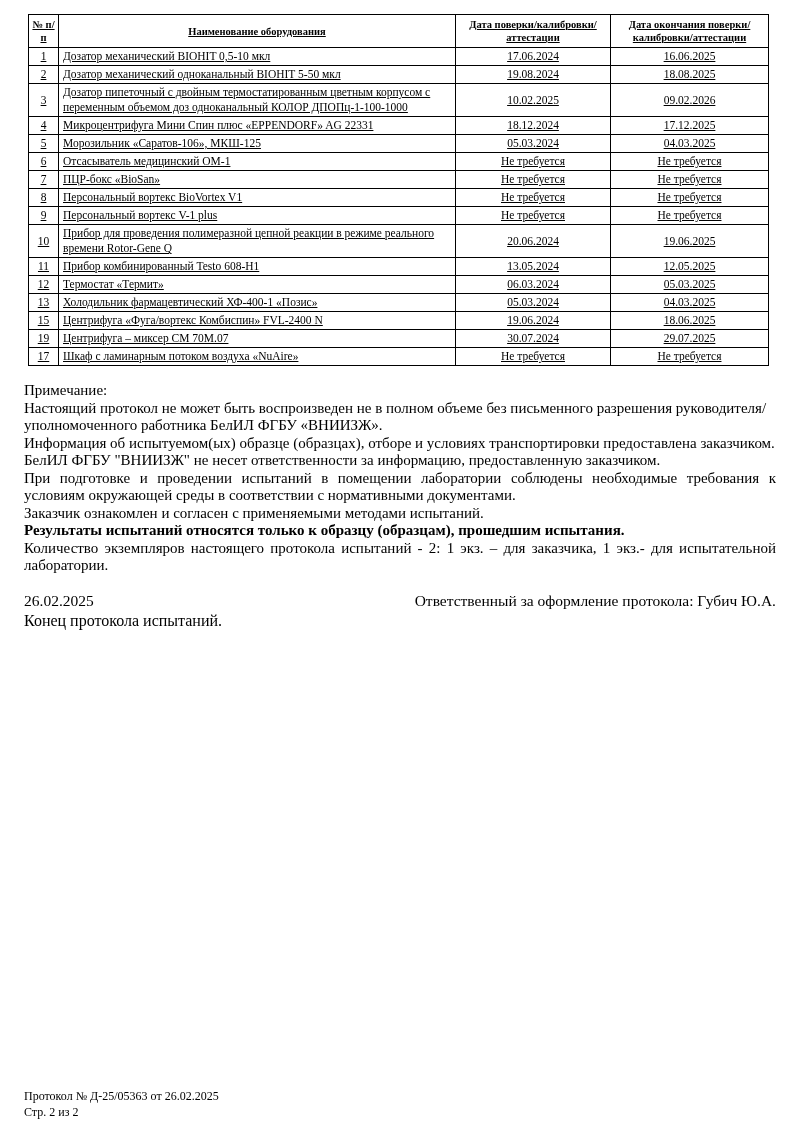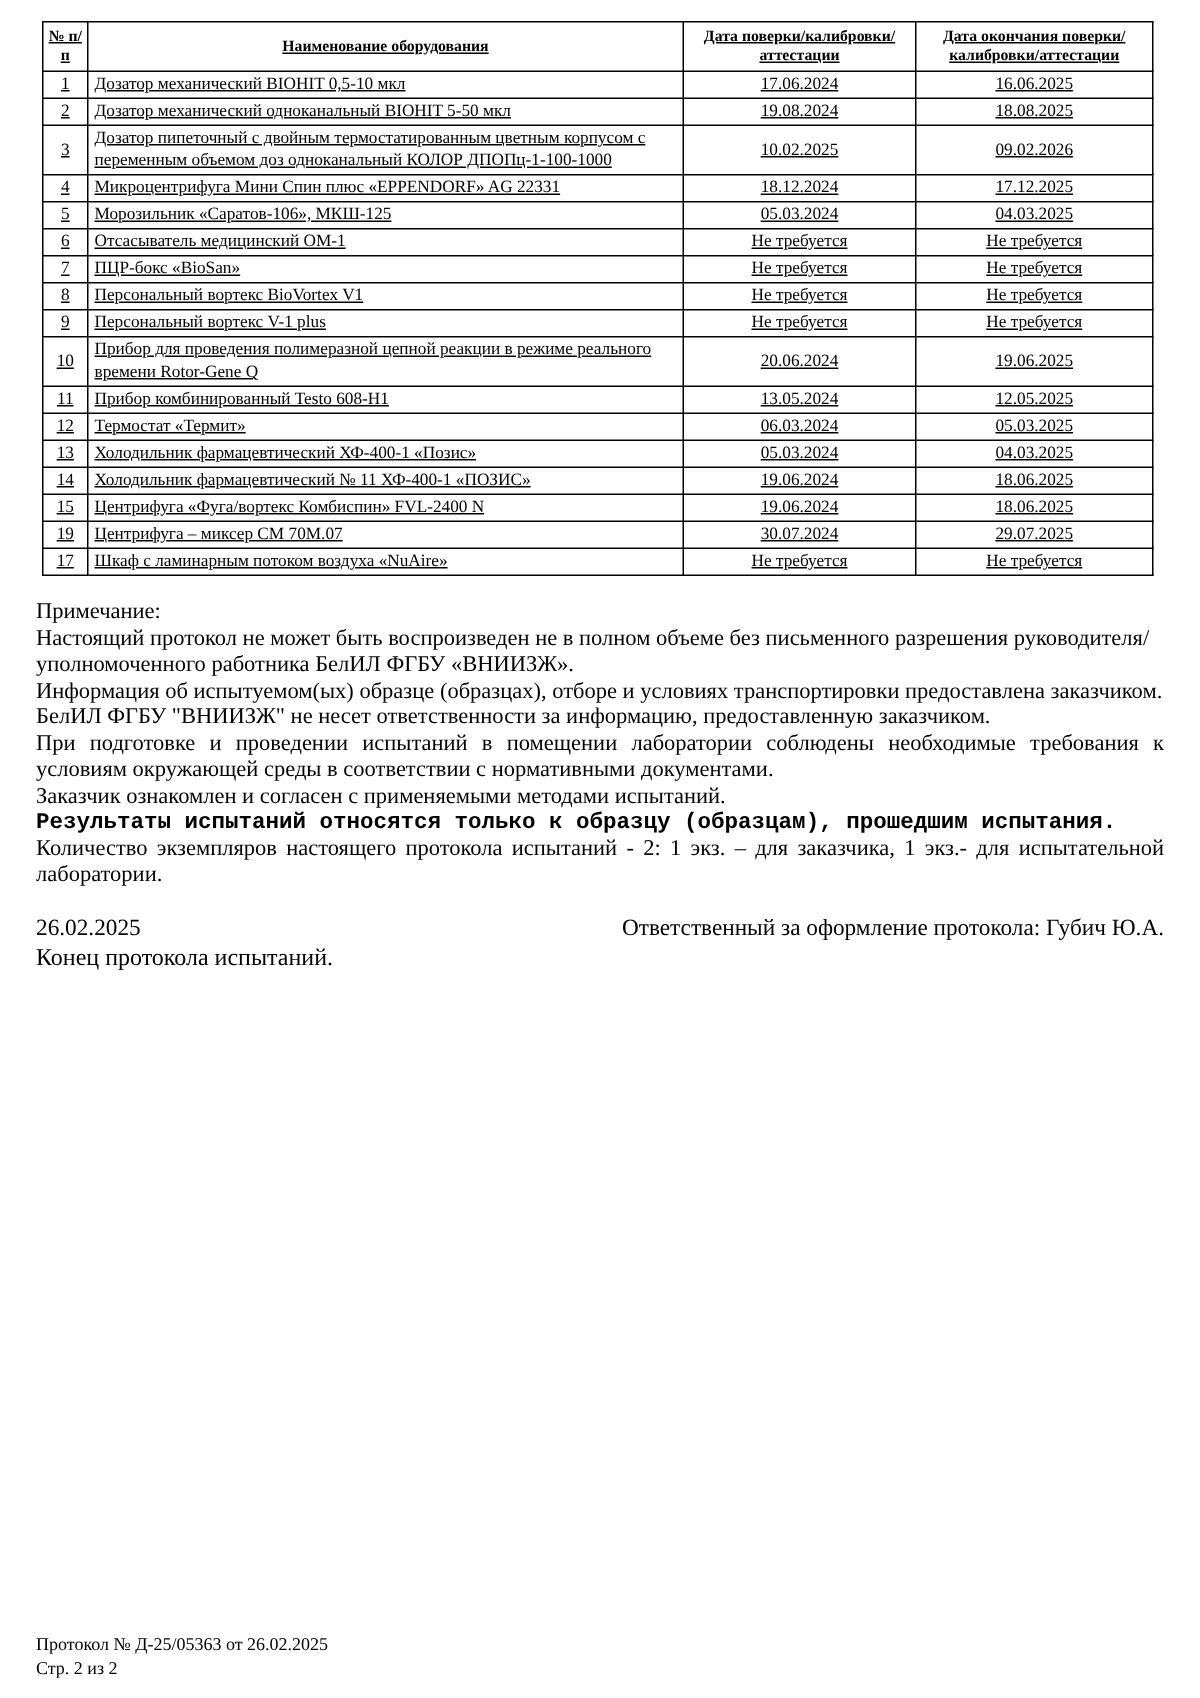--- a/index.html
+++ b/index.html
@@ -49,21 +49,21 @@
 
   
   .notes {
     margin-top: 16px;
     width: 752px;
     font-size: 15px;
     line-height: 17.5px;
   }
   .note { margin: 0; }
   .note.justify { text-align: justify; }
-  .note.bold { font-weight: bold; font-family: Liberation Mono, monospace; }
+  .note.bold { font-weight: bold; }
 
   
   .sig-row {
     margin-top: 16px;
     width: 752px;
     display: flex;
     justify-content: space-between;
     font-size: 15.5px;
     line-height: 19px;
     align-items: flex-end;
@@ -179,26 +179,20 @@
       <td class="c-date">06.03.2024</td>
       <td class="c-date">05.03.2025</td>
     </tr>
         <tr>
       <td class="c-num">13</td>
       <td class="c-name">Холодильник фармацевтический ХФ-400-1 «Позис»</td>
       <td class="c-date">05.03.2024</td>
       <td class="c-date">04.03.2025</td>
     </tr>
         <tr>
-      <td class="c-num">14</td>
-      <td class="c-name">Холодильник фармацевтический № 11 ХФ-400-1 «ПОЗИС»</td>
-      <td class="c-date">19.06.2024</td>
-      <td class="c-date">18.06.2025</td>
-    </tr>
-        <tr>
       <td class="c-num">15</td>
       <td class="c-name">Центрифуга «Фуга/вортекс Комбиспин» FVL-2400 N</td>
       <td class="c-date">19.06.2024</td>
       <td class="c-date">18.06.2025</td>
     </tr>
         <tr>
       <td class="c-num">19</td>
       <td class="c-name">Центрифуга – миксер СМ 70М.07</td>
       <td class="c-date">30.07.2024</td>
       <td class="c-date">29.07.2025</td>

